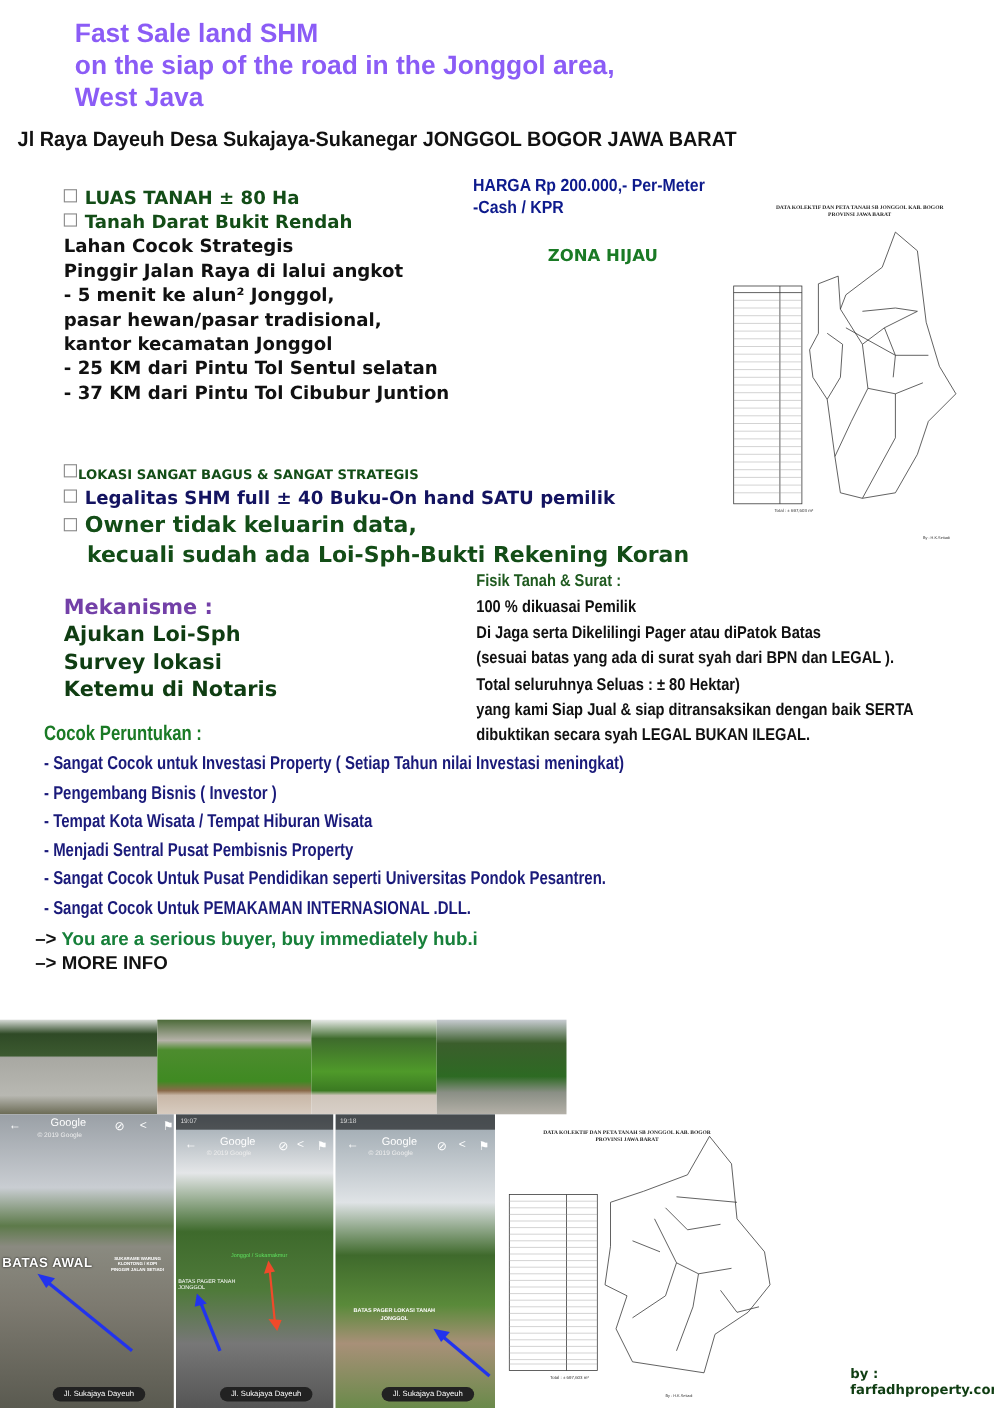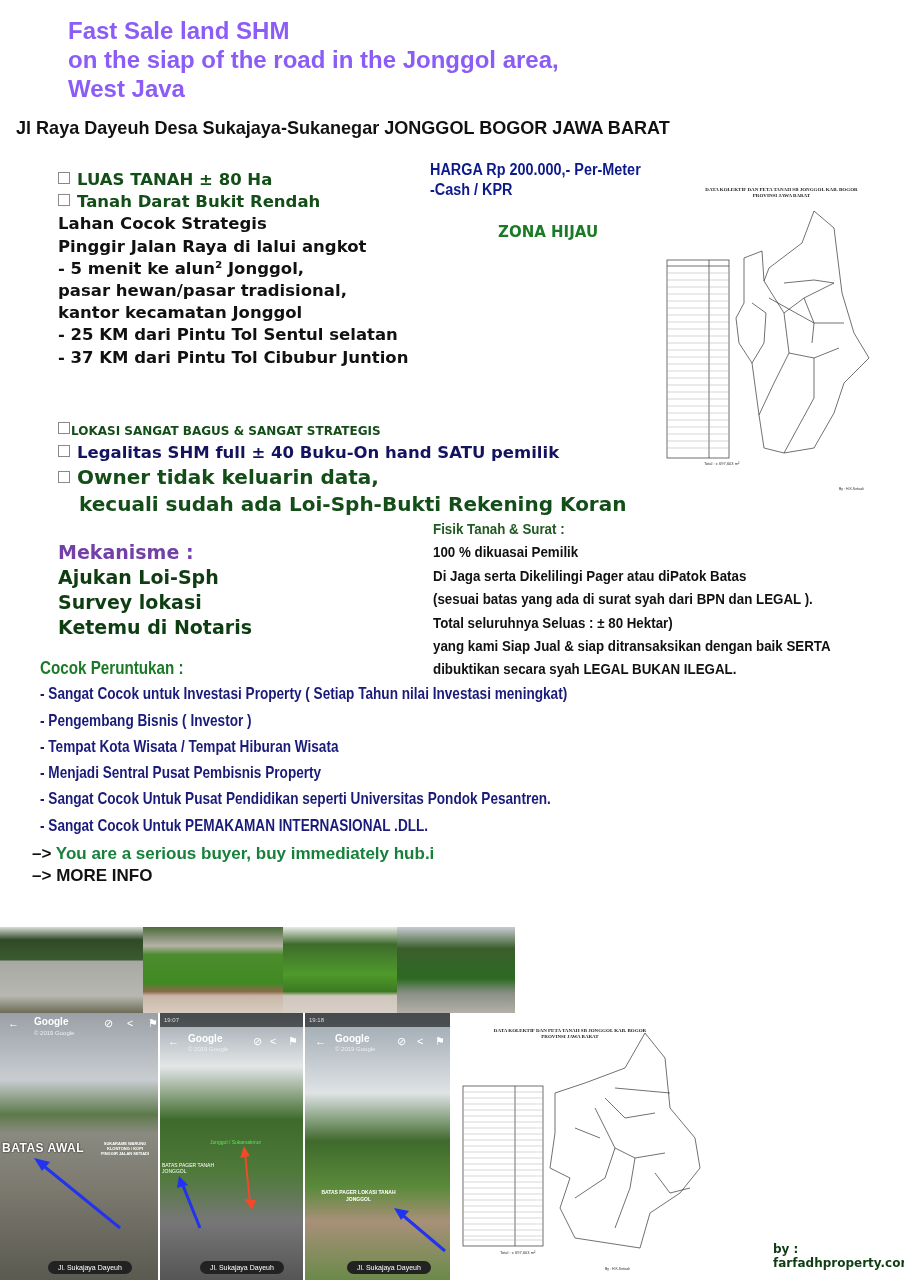--- a/index.html
+++ b/index.html
@@ -23,21 +23,21 @@
   .fisik{left:433px;top:517px;font-weight:bold;font-size:15.5px;line-height:23.4px;color:#111;transform:scaleX(0.86);transform-origin:left;white-space:nowrap;}
   .fisik .t{color:#1f5a1f;}
   .cocok{left:40px;top:655px;font-weight:bold;font-size:17px;line-height:26.3px;color:#1a1a7a;transform:scaleX(0.8);transform-origin:left;white-space:nowrap;}
   .cocok .t{color:#1a7a25;font-size:19px;}
   .cta{left:32px;top:843px;font-weight:bold;font-size:17px;line-height:22px;color:#111;white-space:nowrap;}
   .cta .g{color:#17803a;}
   .photos{left:0;top:927px;height:86px;width:520px;display:flex;}
   .ph{height:86px;position:relative;overflow:hidden;}
   .sv{top:1013px;height:267px;position:absolute;overflow:hidden;}
   .svbar{position:absolute;top:0;left:0;right:0;height:14px;background:rgba(0,0,0,0.55);color:#ddd;font-size:6px;line-height:14px;padding-left:4px;}
-  .gtitle{position:absolute;color:#fff;font-size:10px;font-weight:bold;}
+  .gtitle{position:absolute;color:#fff;font-size:10px;font-weight:normal;margin-left:12px;}
   .gcopy{position:absolute;color:#eee;font-size:6px;}
   .pill{position:absolute;bottom:6px;background:#222;color:#fff;font-size:7px;border-radius:8px;padding:3px 10px;white-space:nowrap;}
   .lbl{position:absolute;color:#fff;font-weight:bold;font-size:12px;letter-spacing:0.5px;text-shadow:0 0 2px #000;}
   .ico{position:absolute;color:#fff;font-size:11px;}
   .map2{left:455px;top:1028px;width:310px;height:245px;}
   .by{left:773px;top:1242px;font-family:"DejaVu Sans",sans-serif;font-weight:bold;font-size:12px;line-height:14px;color:#0f3d12;}
 </style>
 </head>
 <body>
 

